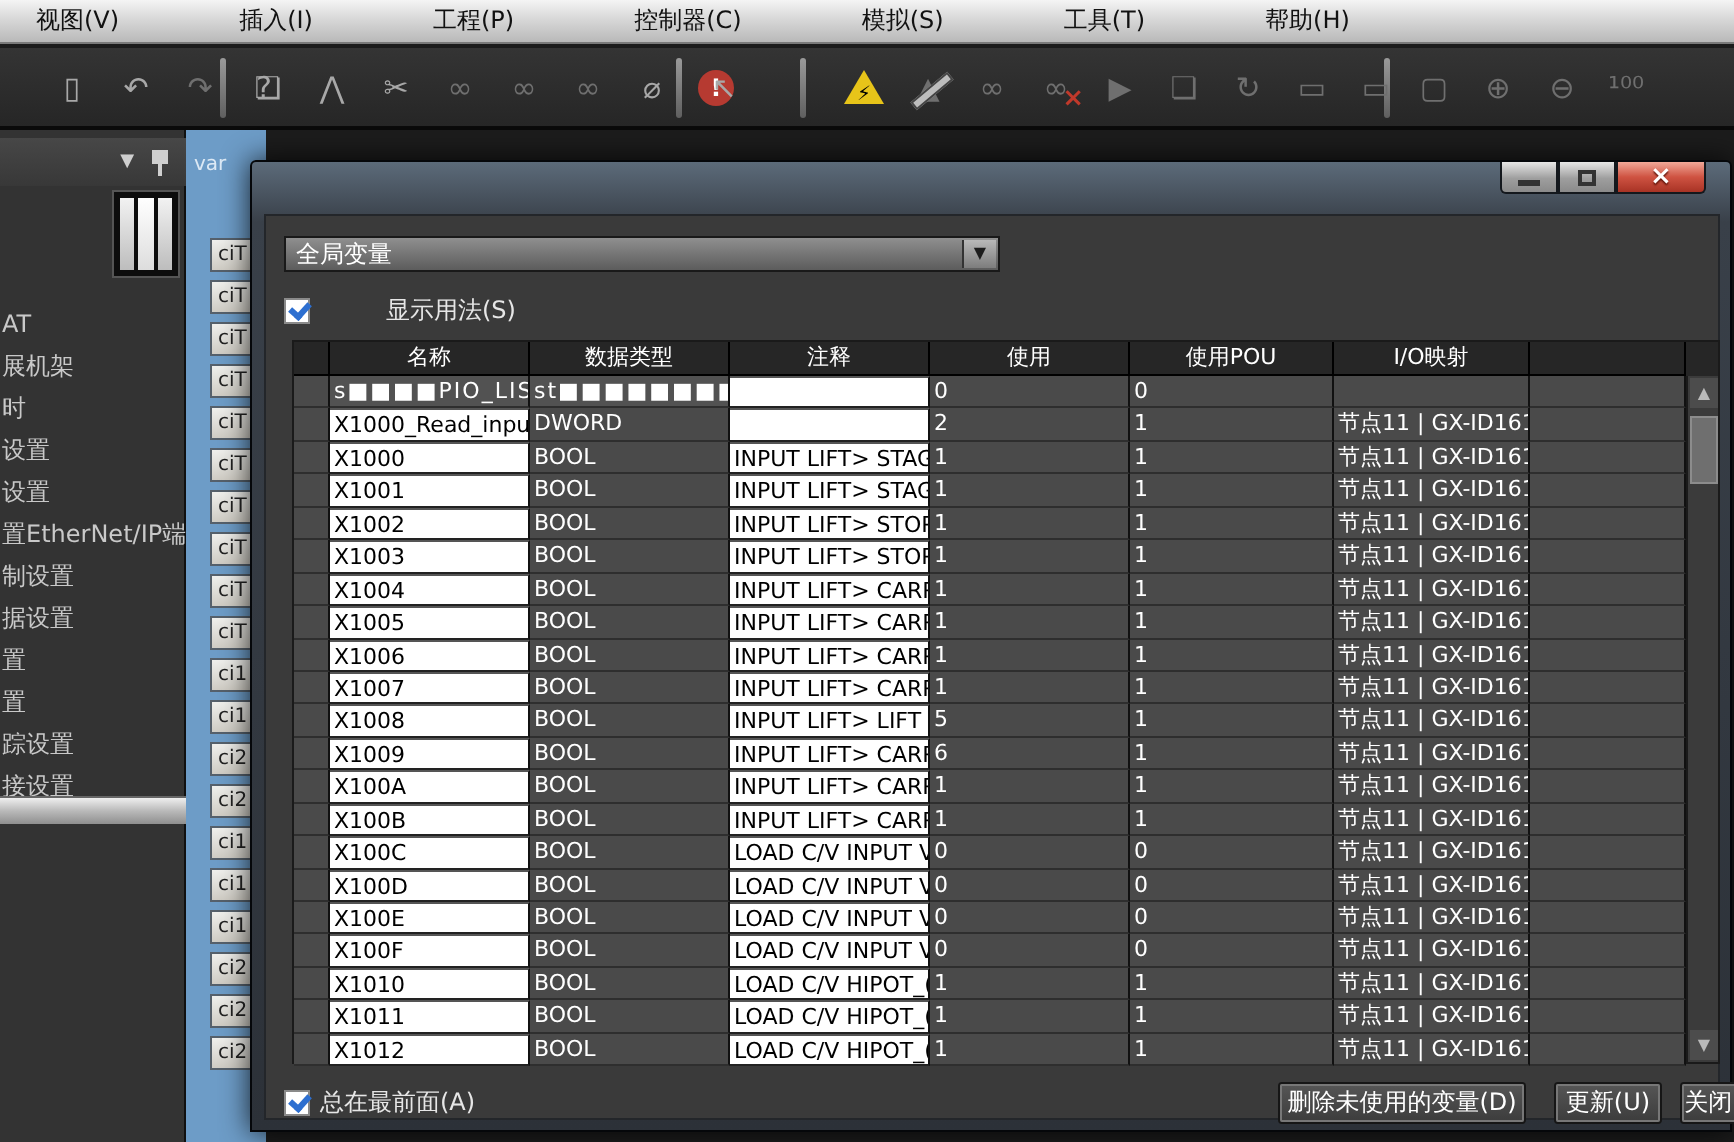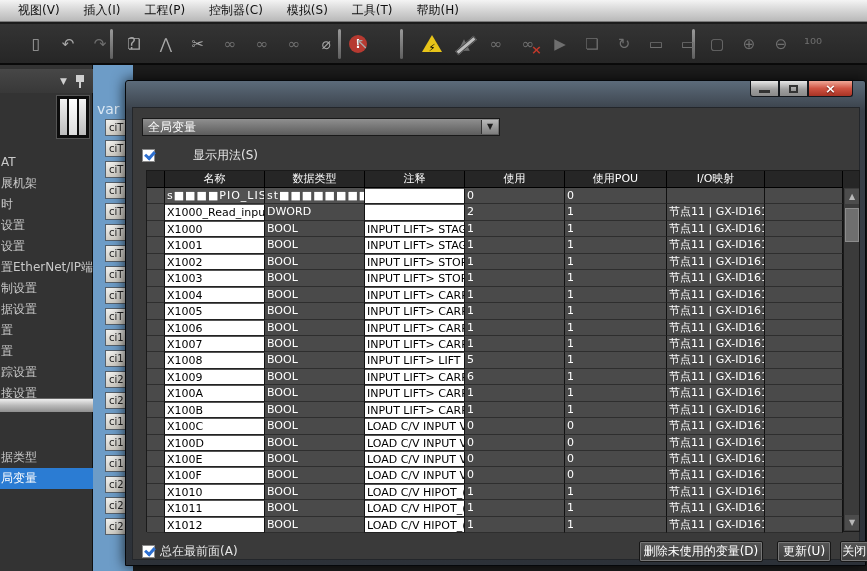--- a/index.html
+++ b/index.html
@@ -3,21 +3,21 @@
 <meta charset="utf-8">
 <style>
   * { margin:0; padding:0; box-sizing:border-box; }
   html,body { width:867px; height:571px; overflow:hidden; background:#1c1c1c;
               font-family:"DejaVu Sans","Liberation Sans",sans-serif; }
   #stage { position:relative; width:867px; height:571px; }
 
   
   .menubar { position:absolute; left:0; top:0; width:867px; height:22px;
     background:linear-gradient(#f4f4f4,#d8d8d8 45%,#b9b9b9);
-    border-bottom:1px solid #7a7a7a; display:flex; align-items:center; padding-left:6px; }
+    border-bottom:1px solid #7a7a7a; display:flex; align-items:center; padding-left:6px;gap:36px; }
   .menu-item { color:#111; font-size:12px; padding:3px 12px; cursor:default; white-space:nowrap; }
 
   
   .toolbar { position:absolute; left:0; top:24px; width:867px; height:41px;
     background:linear-gradient(#343434,#262626); border-bottom:2px solid #0a0a0a; }
   .tgroup { position:absolute; top:4px; height:32px; display:flex; align-items:center; gap:8px; }
   .tsep { position:absolute; top:5px; width:3px; height:30px;
     background:linear-gradient(#9a9a9a,#5f5f5f); border-radius:2px; }
   .ticon { width:24px; height:24px; display:flex; align-items:center; justify-content:center;
     color:#a8a8a8; font-size:15px; position:relative; }
@@ -53,21 +53,21 @@
   .side-items { position:absolute; left:0; top:87px; width:93px; }
   .side-item { height:21px; line-height:21px; color:#c9c9c9; font-size:12px; white-space:nowrap;
     overflow:hidden; padding-left:1px; }
   .side-div { position:absolute; left:0; top:333px; width:93px; height:14px;
     background:linear-gradient(#efefef,#b9b9b9 50%,#8f8f8f); border-top:1px solid #666; }
   .side-items2 { position:absolute; left:0; top:382px; width:93px; }
   .side-item.sel { background:#2b7cd3; color:#ffffff; }
 
   
   .bgwin { position:absolute; left:93px; top:65px; width:40px; height:506px; background:#6d9cc7; }
-  .bgwin .tab { position:absolute; left:4px; top:12px; color:#dce9f5; font-size:14px;margin-top:24px; }
+  .bgwin .tab { position:absolute; left:4px; top:12px; color:#dce9f5; font-size:10px; }
   .strip { position:absolute; left:12px; top:54px; width:27px; }
   .strip-cell { width:26px; height:17px; margin-bottom:4px; background:linear-gradient(#efefec,#cfccc4);
     border:1px solid #55606b; color:#222; font-size:10px; line-height:15px; padding-left:3px;
     overflow:hidden; white-space:nowrap; }
 
   
   .dialog { position:absolute; left:125px; top:80px; width:741px; height:486px;
     background:linear-gradient(#5c6b7a,#394049 30px,#2c3138); border:1px solid #05070a;
     border-radius:3px 3px 0 0; box-shadow:0 0 14px rgba(0,0,0,.8); }
   .dlg-title { position:absolute; left:2px; top:2px; right:2px; height:22px;
@@ -257,24 +257,20 @@
         <div class="side-item">设置</div>
         <div class="side-item">置EtherNet/IP端口</div>
         <div class="side-item">制设置</div>
         <div class="side-item">据设置</div>
         <div class="side-item">置</div>
         <div class="side-item">置</div>
         <div class="side-item">踪设置</div>
         <div class="side-item">接设置</div>
       </div>
     <div class="side-div"></div>
-    <div class="side-items2" id="sideItems2">
-        <div class="side-item">据类型</div>
-        <div class="side-item sel">局变量</div>
-      </div>
   </div>
 
   <div class="bgwin">
     <div class="tab">var</div>
     <div class="strip" id="strip">
         <div class="strip-cell">ciT</div>
         <div class="strip-cell">ciT</div>
         <div class="strip-cell">ciT</div>
         <div class="strip-cell">ciT</div>
         <div class="strip-cell">ciT</div>

